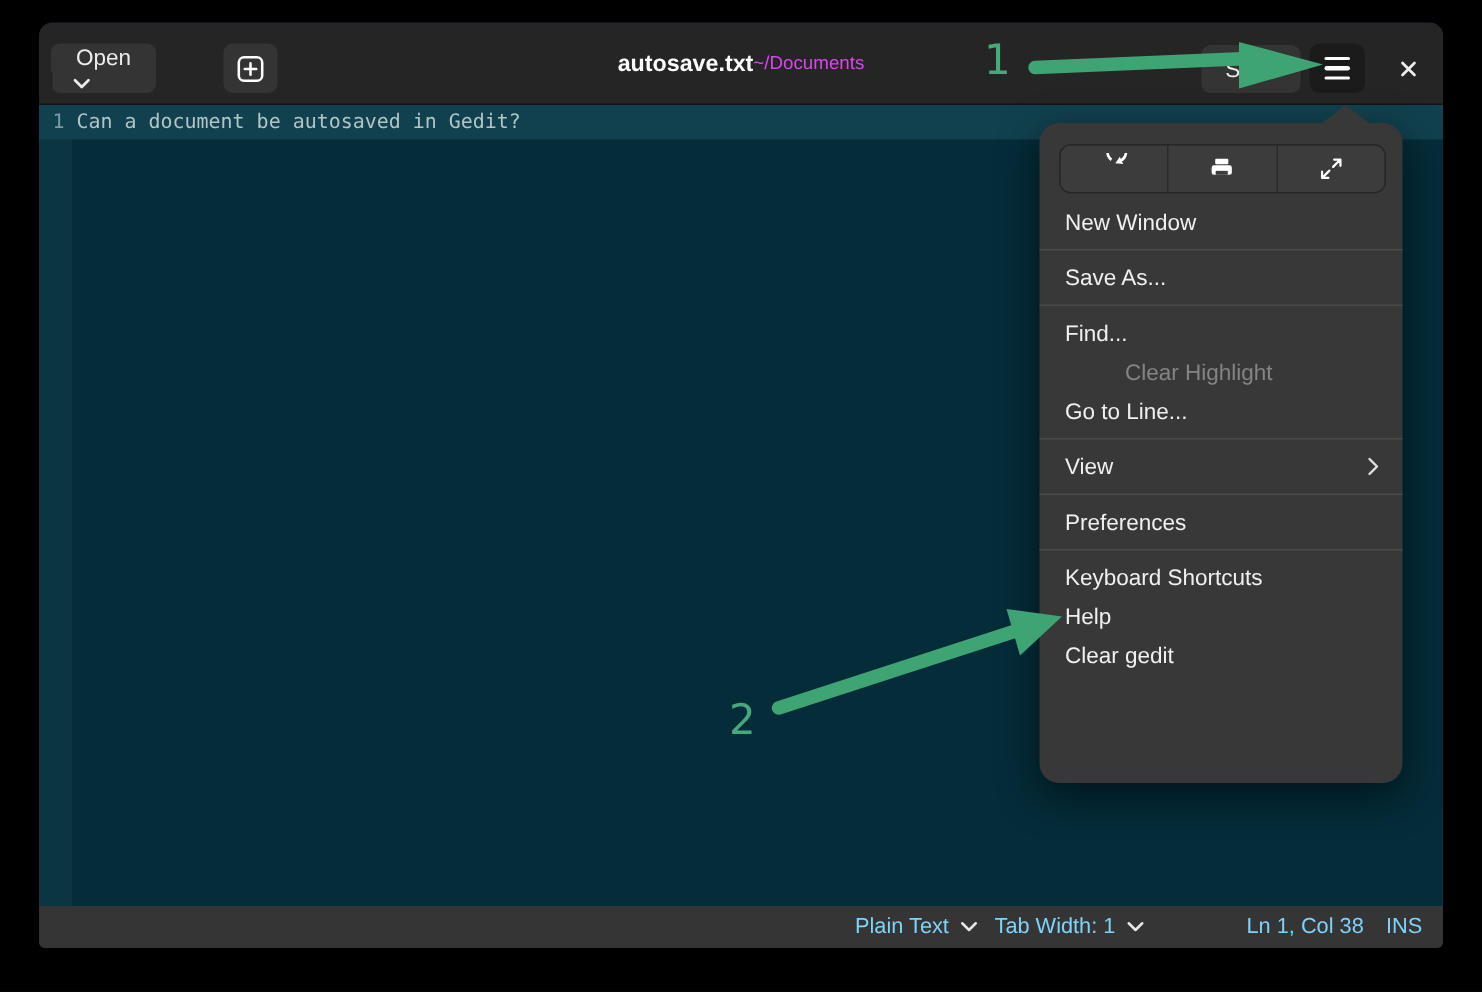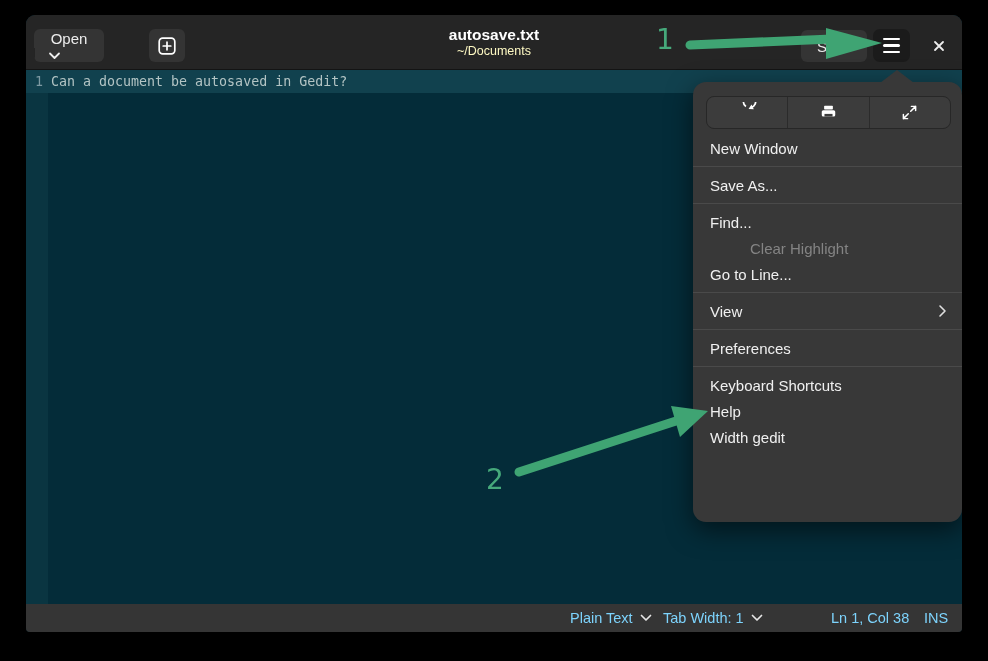--- a/index.html
+++ b/index.html
@@ -17,41 +17,41 @@
   .open-main{width:70px;height:100%;background:none;border:none;color:#ededed;font-size:15px;
              font-family:"Liberation Sans",sans-serif;}
   .open-arrow{width:39px;height:100%;background:none;border:none;border-left:1px solid #242424;
               display:flex;align-items:center;justify-content:center;}
   .newtab{left:123px;width:36px;}
   .save{left:775px;width:66px;top:15px;height:32px;}
   .menu-btn{left:847px;width:37px;top:14px;height:33px;background:#1b1b1b;border-radius:7px;}
   .hb-icon{display:flex;flex-direction:column;gap:4px;}
   .hb-icon i{display:block;width:17px;height:2.4px;background:#fff;border-radius:2px;}
   .close-btn{left:896px;width:34px;background:transparent;}
-  .titlebox{position:absolute;left:0;top:0;width:100%;height:55px;display:flex;flex-direction:column;
+  .titlebox{position:absolute;left:0;top:0;width:100%;height:55px;display:flex;
             align-items:center;justify-content:center;pointer-events:none;}
   .title{color:#ffffff;font-weight:bold;font-size:15.5px;line-height:18px;}
-  .subtitle{color:#fef9c3;font-size:12.5px;line-height:15px;}
+  .subtitle{color:#d946ef;font-size:12.5px;line-height:15px;}
   
   .editor{position:absolute;left:0;top:55px;width:100%;height:534px;background:#042c39;}
   .gutter{position:absolute;left:0;top:0;width:22px;height:100%;background:#0a3541;}
   .current-line{position:absolute;left:0;top:0;width:100%;height:23px;background:#11414e;}
   .codeline{position:absolute;left:0;top:0;width:100%;height:23px;display:flex;align-items:center;
             font-family:"DejaVu Sans Mono",monospace;font-size:13.3px;}
   .lineno{width:17px;text-align:right;color:#7d99a2;}
   .linetext{margin-left:8px;color:#b3c4c4;white-space:pre;}
   
   .statusbar{position:absolute;left:0;top:589px;width:100%;height:28px;background:#353535;
              color:#7dd3fc;font-size:14.5px;}
   .sb-item{position:absolute;top:0;height:28px;display:flex;align-items:center;gap:7px;}
   .sb-lang{left:544px;} .sb-tab{left:637px;} .sb-pos{left:805px;} .sb-mode{left:898px;}
   
   .popover-beak{position:absolute;left:880px;top:70px;width:0;height:0;z-index:6;
      border-left:17px solid transparent;border-right:17px solid transparent;border-bottom:13px solid #383838;}
-  .popover{position:absolute;left:693px;top:82px;width:269px;height:440px;background:#383838;
+  .popover{position:absolute;left:693px;top:82px;width:242px;height:440px;background:#383838;
            border-radius:13px;box-shadow:0 8px 26px rgba(0,0,0,.55);z-index:5;box-sizing:border-box;
            padding-top:14px;}
   .icon-row{display:flex;margin:0 11px 0 13px;height:31px;border:1px solid #272727;border-radius:8px;
             overflow:hidden;background:#2b2b2b;gap:1px;}
   .icon-row button{flex:1;background:#3c3c3c;border:none;display:flex;align-items:center;justify-content:center;}
   .menu-list{padding:6px 0 8px 0;}
   .menu-item{height:26px;display:flex;align-items:center;padding:0 15px 0 17px;color:#f0f0f0;font-size:15px;}
   .menu-item.disabled{color:#848484;margin-left:40px;}
   .menu-item .sub-chev{margin-left:auto;display:flex;align-items:center;}
   .msep{height:1px;background:#4a4a4a;margin:5px 0;}
@@ -170,21 +170,21 @@
           <svg width="9" height="14" viewBox="0 0 9 14">
               <path d="M2 2 L7 7 L2 12" stroke="#e0e0e0" stroke-width="1.6" fill="none" stroke-linecap="round" stroke-linejoin="round"></path>
             </svg>
         </span>
       </div>
       <div class="msep"></div>
       <div class="menu-item">Preferences</div>
       <div class="msep"></div>
       <div class="menu-item">Keyboard Shortcuts</div>
       <div class="menu-item">Help</div>
-      <div class="menu-item">Width gedit</div>
+      <div class="menu-item">Clear gedit</div>
     </div>
   </div>
 
   <svg class="annotations" viewBox="0 0 988 661">
     <text x="656" y="49" fill="#46a97b">1</text>
     <line x1="690" y1="45" x2="832" y2="39" stroke="#3fa473" stroke-width="9" stroke-linecap="round"></line>
     <polygon points="882,43 826,28 826,59" fill="#3fa473"></polygon>
 
     <text x="486" y="489" fill="#46a97b">2</text>
     <line x1="519" y1="472" x2="676" y2="421" stroke="#3fa473" stroke-width="9" stroke-linecap="round"></line>

